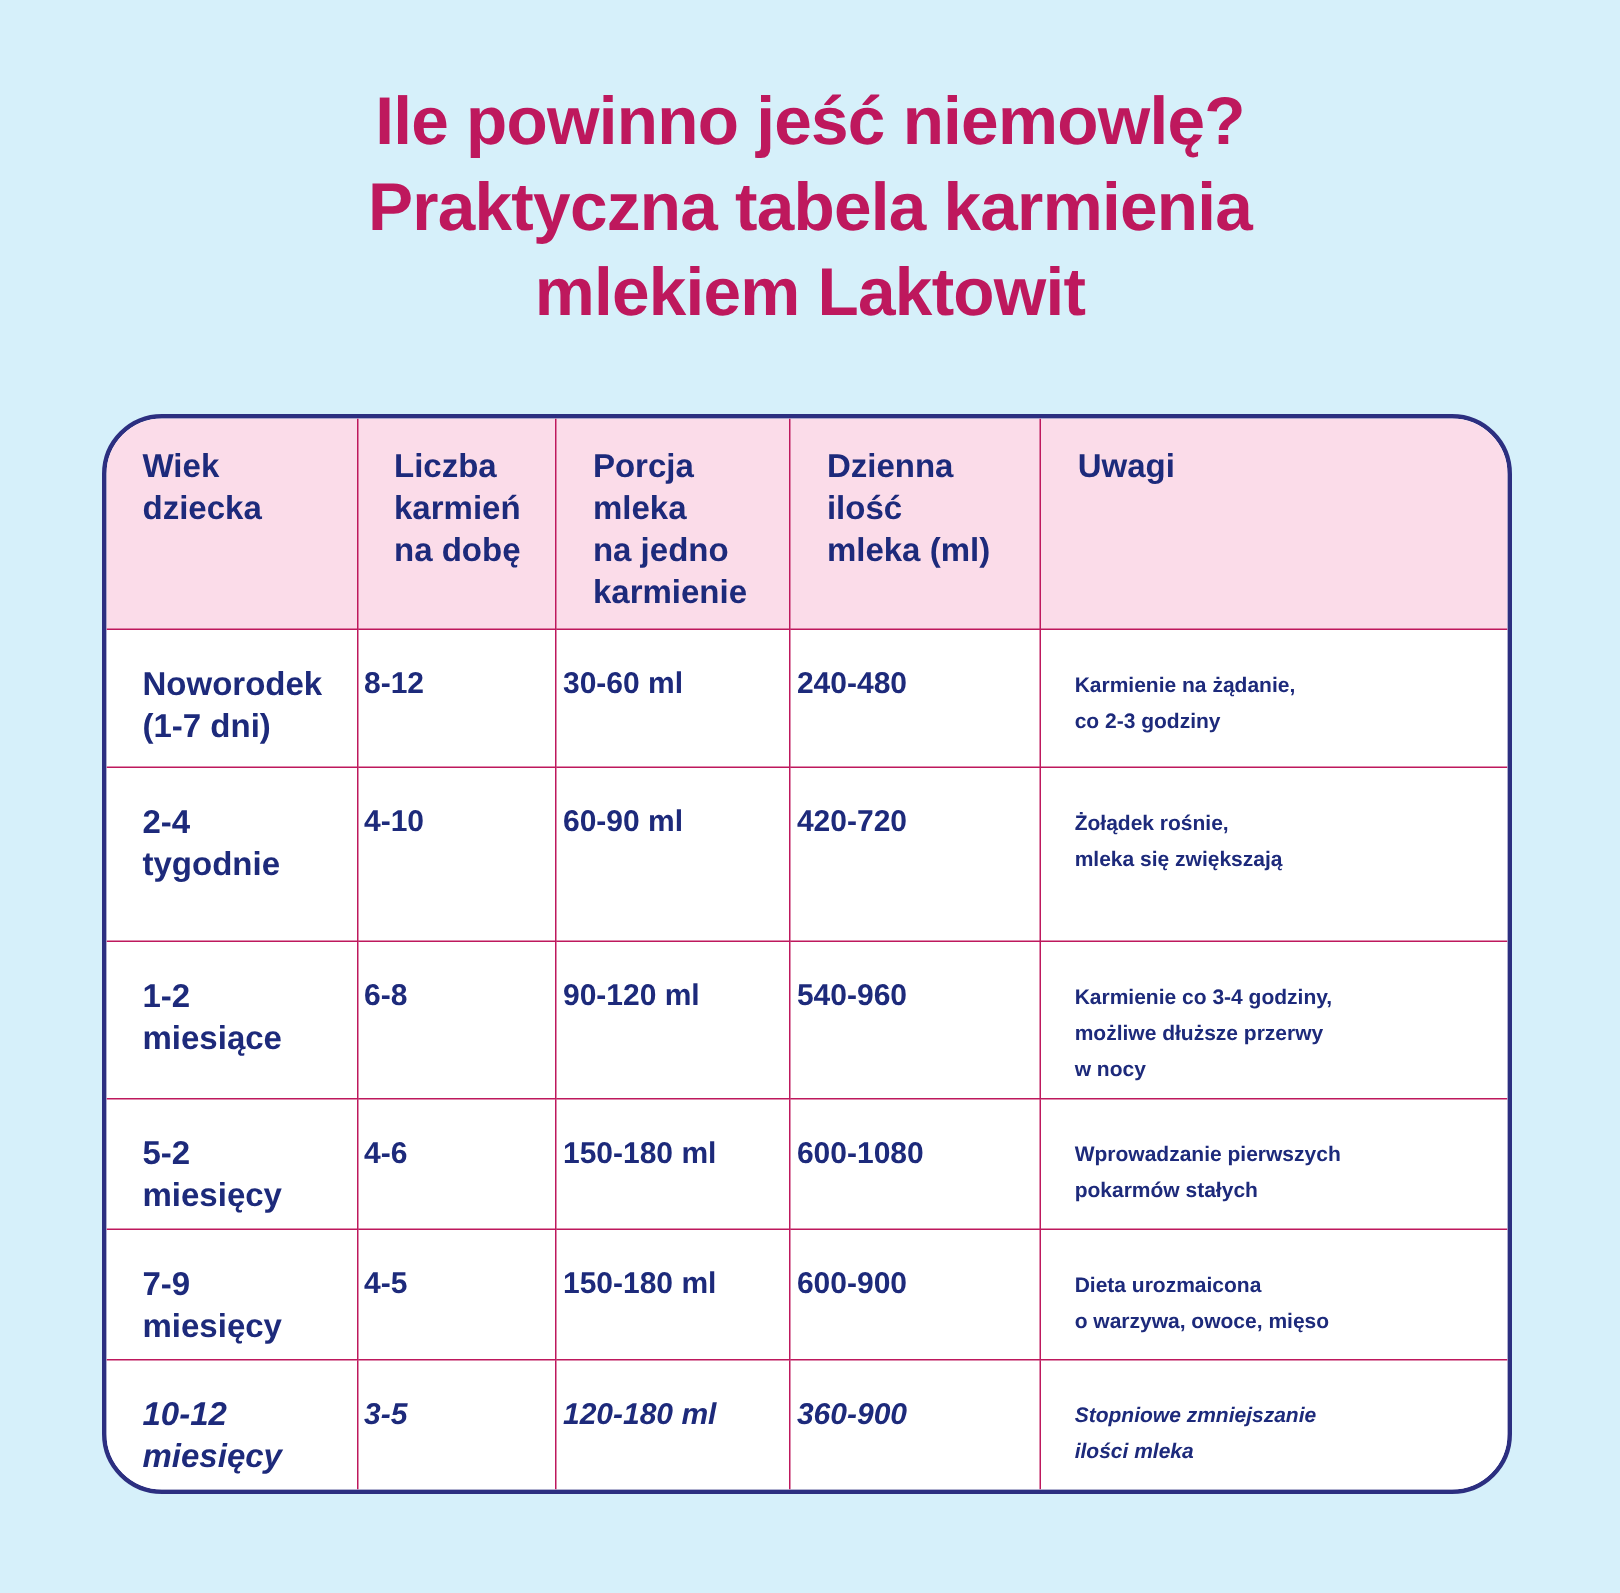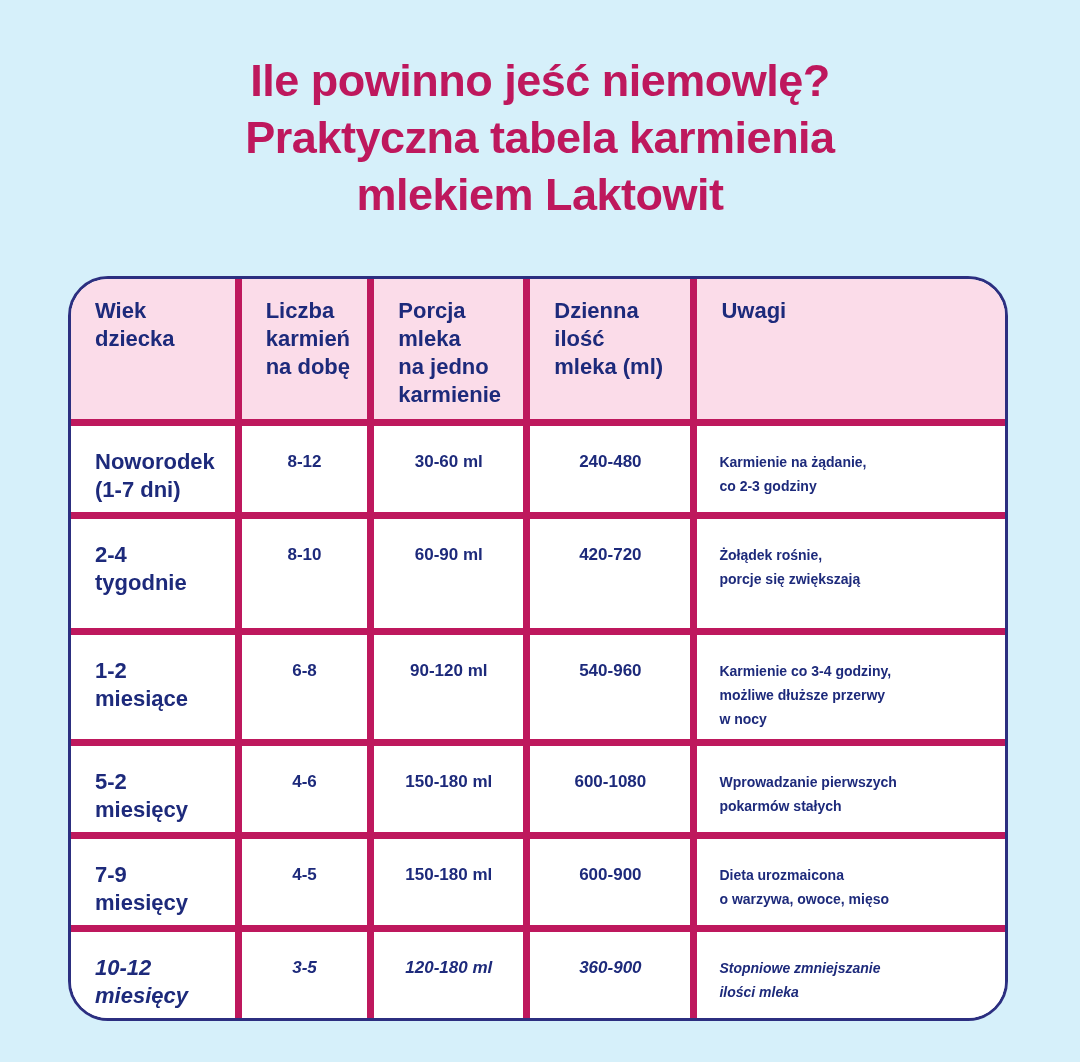--- a/index.html
+++ b/index.html
@@ -39,21 +39,21 @@
     overflow: hidden;
     background: #ffffff;
     box-sizing: border-box;
   }
   table.feeding-table {
     width: 100%;
     border-collapse: collapse;
     table-layout: fixed;
   }
   .feeding-table th, .feeding-table td {
-    border: 7px solid #be185d;
+    border: 1px solid #be185d;
     vertical-align: top;
     box-sizing: border-box;
     white-space: pre-line;
   }
   
   .feeding-table th:first-child, .feeding-table td:first-child { border-left: none; }
   .feeding-table th:last-child,  .feeding-table td:last-child  { border-right: none; }
   .feeding-table thead tr th { border-top: none; }
   .feeding-table tbody tr:last-child td { border-bottom: none; }
 
@@ -86,24 +86,24 @@
   .feeding-table tbody tr:nth-child(6) { height: 72px; font-style: italic; }
   .feeding-table tbody tr:nth-child(7) { height: 100px; }
 
   td.cell-age {
     font-size: 22px;
     line-height: 28px;
     padding: 22px 8px 8px 24px;
     text-align: left;
   }
   td.cell-feeds, td.cell-portion, td.cell-daily {
-    font-size: 17px;
+    font-size: 20px;
     line-height: 28px;
     padding: 22px 4px 8px 4px;
-    text-align: center;
+    text-align: left;
   }
   td.cell-notes {
     font-size: 14px;
     line-height: 24px;
     padding: 24px 12px 8px 22px;
     text-align: left;
   }
 </style>
 </head>
 <body>
@@ -137,25 +137,25 @@
 (1-7 dni)</td>
         <td class="cell-feeds">8-12</td>
         <td class="cell-portion">30-60 ml</td>
         <td class="cell-daily">240-480</td>
         <td class="cell-notes">Karmienie na żądanie,
 co 2-3 godziny</td>
       </tr>
       <tr>
         <td class="cell-age">2-4
 tygodnie</td>
-        <td class="cell-feeds">8-10</td>
+        <td class="cell-feeds">4-10</td>
         <td class="cell-portion">60-90 ml</td>
         <td class="cell-daily">420-720</td>
         <td class="cell-notes">Żołądek rośnie,
-porcje się zwiększają</td>
+mleka się zwiększają</td>
       </tr>
       <tr>
         <td class="cell-age">1-2
 miesiące</td>
         <td class="cell-feeds">6-8</td>
         <td class="cell-portion">90-120 ml</td>
         <td class="cell-daily">540-960</td>
         <td class="cell-notes">Karmienie co 3-4 godziny,
 możliwe dłuższe przerwy
 w nocy</td>

